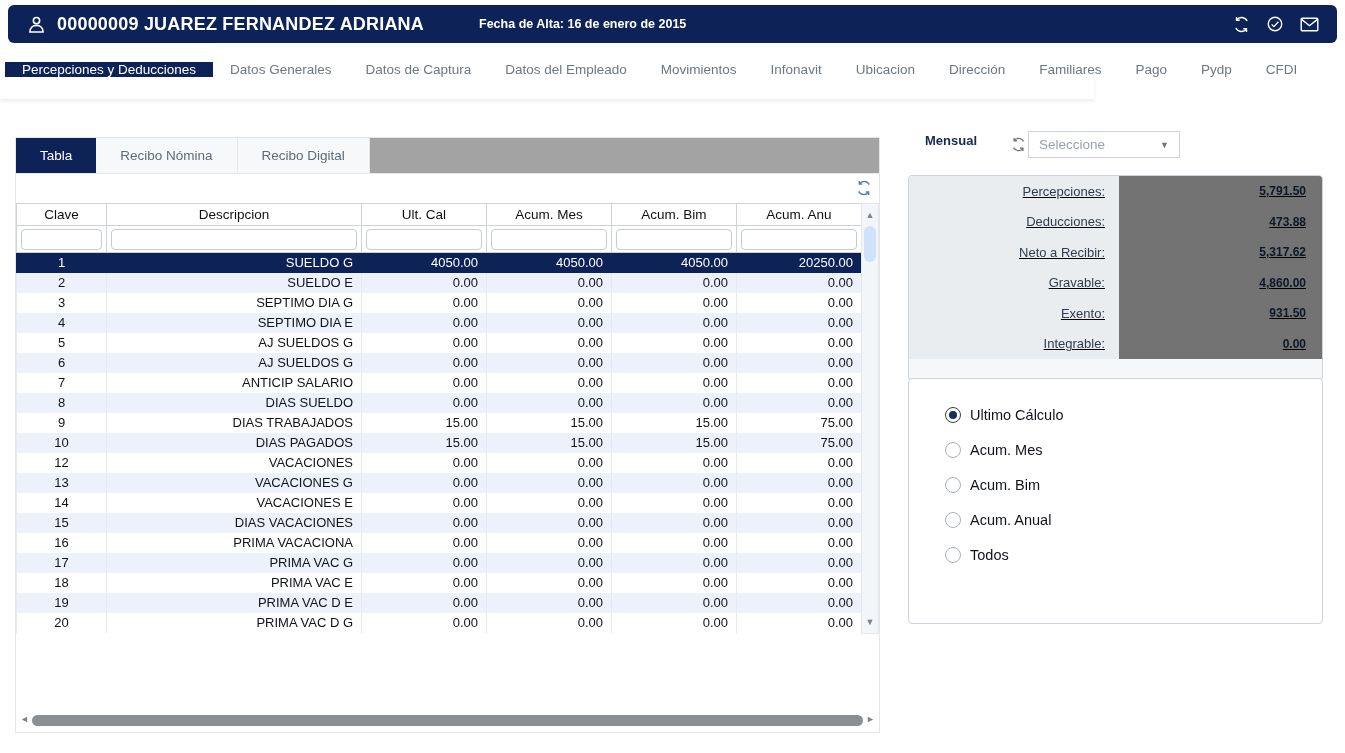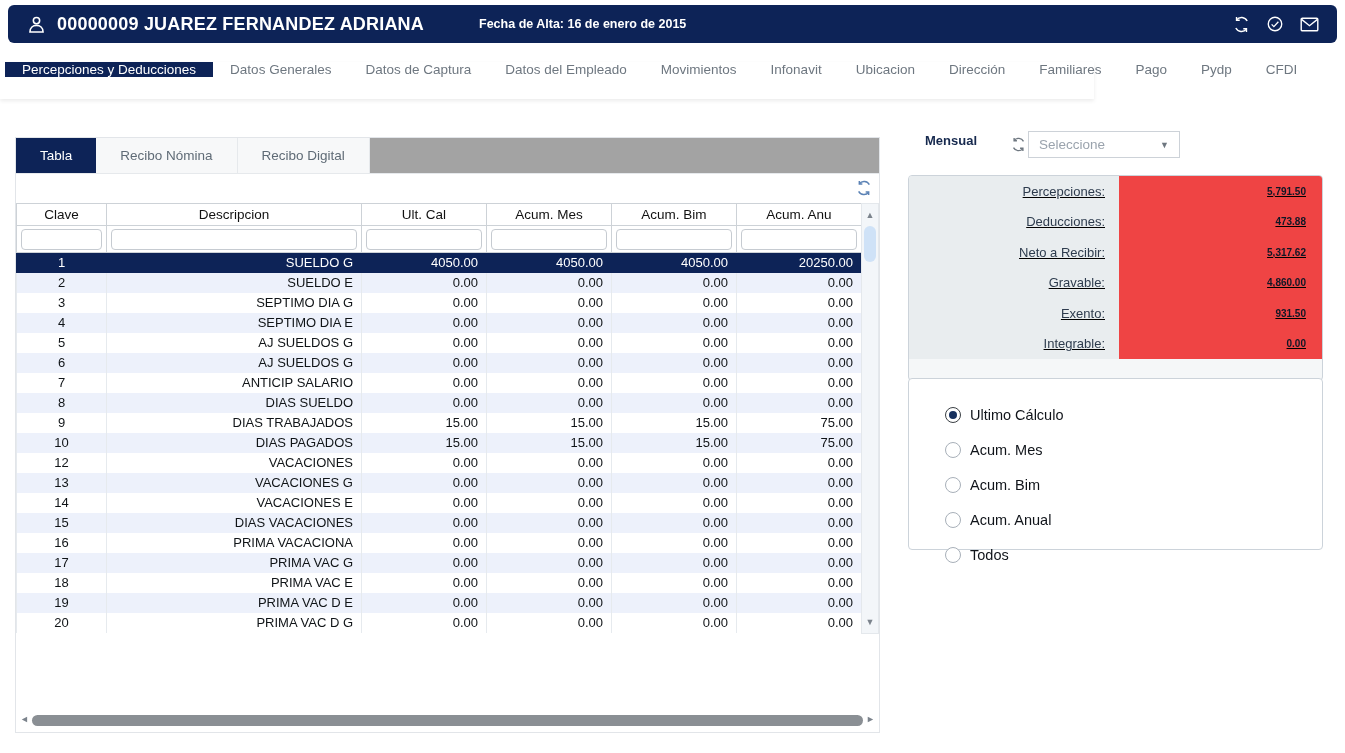--- a/index.html
+++ b/index.html
@@ -60,23 +60,23 @@
   
   .period-label { position:absolute; left:925px; top:133px; font-size:13px; font-weight:bold; color:#16294e; }
   .period-sync { position:absolute; left:1011px; top:137px; }
   .dropdown { position:absolute; left:1028px; top:131px; width:152px; height:27px; border:1px solid #cdd2d8; border-radius:0; background:#fff; display:flex; align-items:center; padding:0 10px; }
   .dropdown .dd-text { font-size:13.5px; color:#9aa3ad; flex:1; }
   .dropdown .dd-caret { font-size:9px; color:#6e7780; }
 
   .summary { position:absolute; left:908px; top:175px; width:415px; height:206px; border:1px solid #ccd3da; border-radius:4px; overflow:hidden; background:#f5f7f8;text-decoration:underline; }
   .sumrow { display:flex; height:30.5px; }
   .sumrow .slabel { width:210px; background:#e9edef; color:#2e3c4e; font-size:13px; text-align:right; padding-right:14px; display:flex; align-items:center; justify-content:flex-end; }
-  .sumrow .svalue { flex:1; background:#ef4444; color:#0e1726; font-size:10px; font-weight:bold; text-align:right; padding-right:16px; display:flex; align-items:center; justify-content:flex-end; }
-
-  .radiocard { position:absolute; left:908px; top:378px; width:415px; height:172px; border:1px solid #ccd3da; border-radius:4px; background:#fff; padding:18px 0 0 36px; }
+  .sumrow .svalue { flex:1; background:#737373; color:#0e1726; font-size:12px; font-weight:bold; text-align:right; padding-right:16px; display:flex; align-items:center; justify-content:flex-end; }
+
+  .radiocard { position:absolute; left:908px; top:378px; width:415px; height:246px; border:1px solid #ccd3da; border-radius:4px; background:#fff; padding:18px 0 0 36px; }
   .radiorow { display:flex; align-items:center; height:35px; }
   .radio { width:16px; height:16px; border-radius:50%; border:1px solid #a8b0b9; background:#fff; margin-right:9px; position:relative; flex:0 0 16px; }
   .radiorow.sel .radio { border-color:#3a3f44; }
   .radiorow.sel .radio::after { content:""; position:absolute; left:3px; top:3px; width:8px; height:8px; border-radius:50%; background:#16305e; }
   .radiorow .rlabel { font-size:14.5px; color:#10141a; }
 </style>
 </head>
 <body>
 
 <div class="root">

